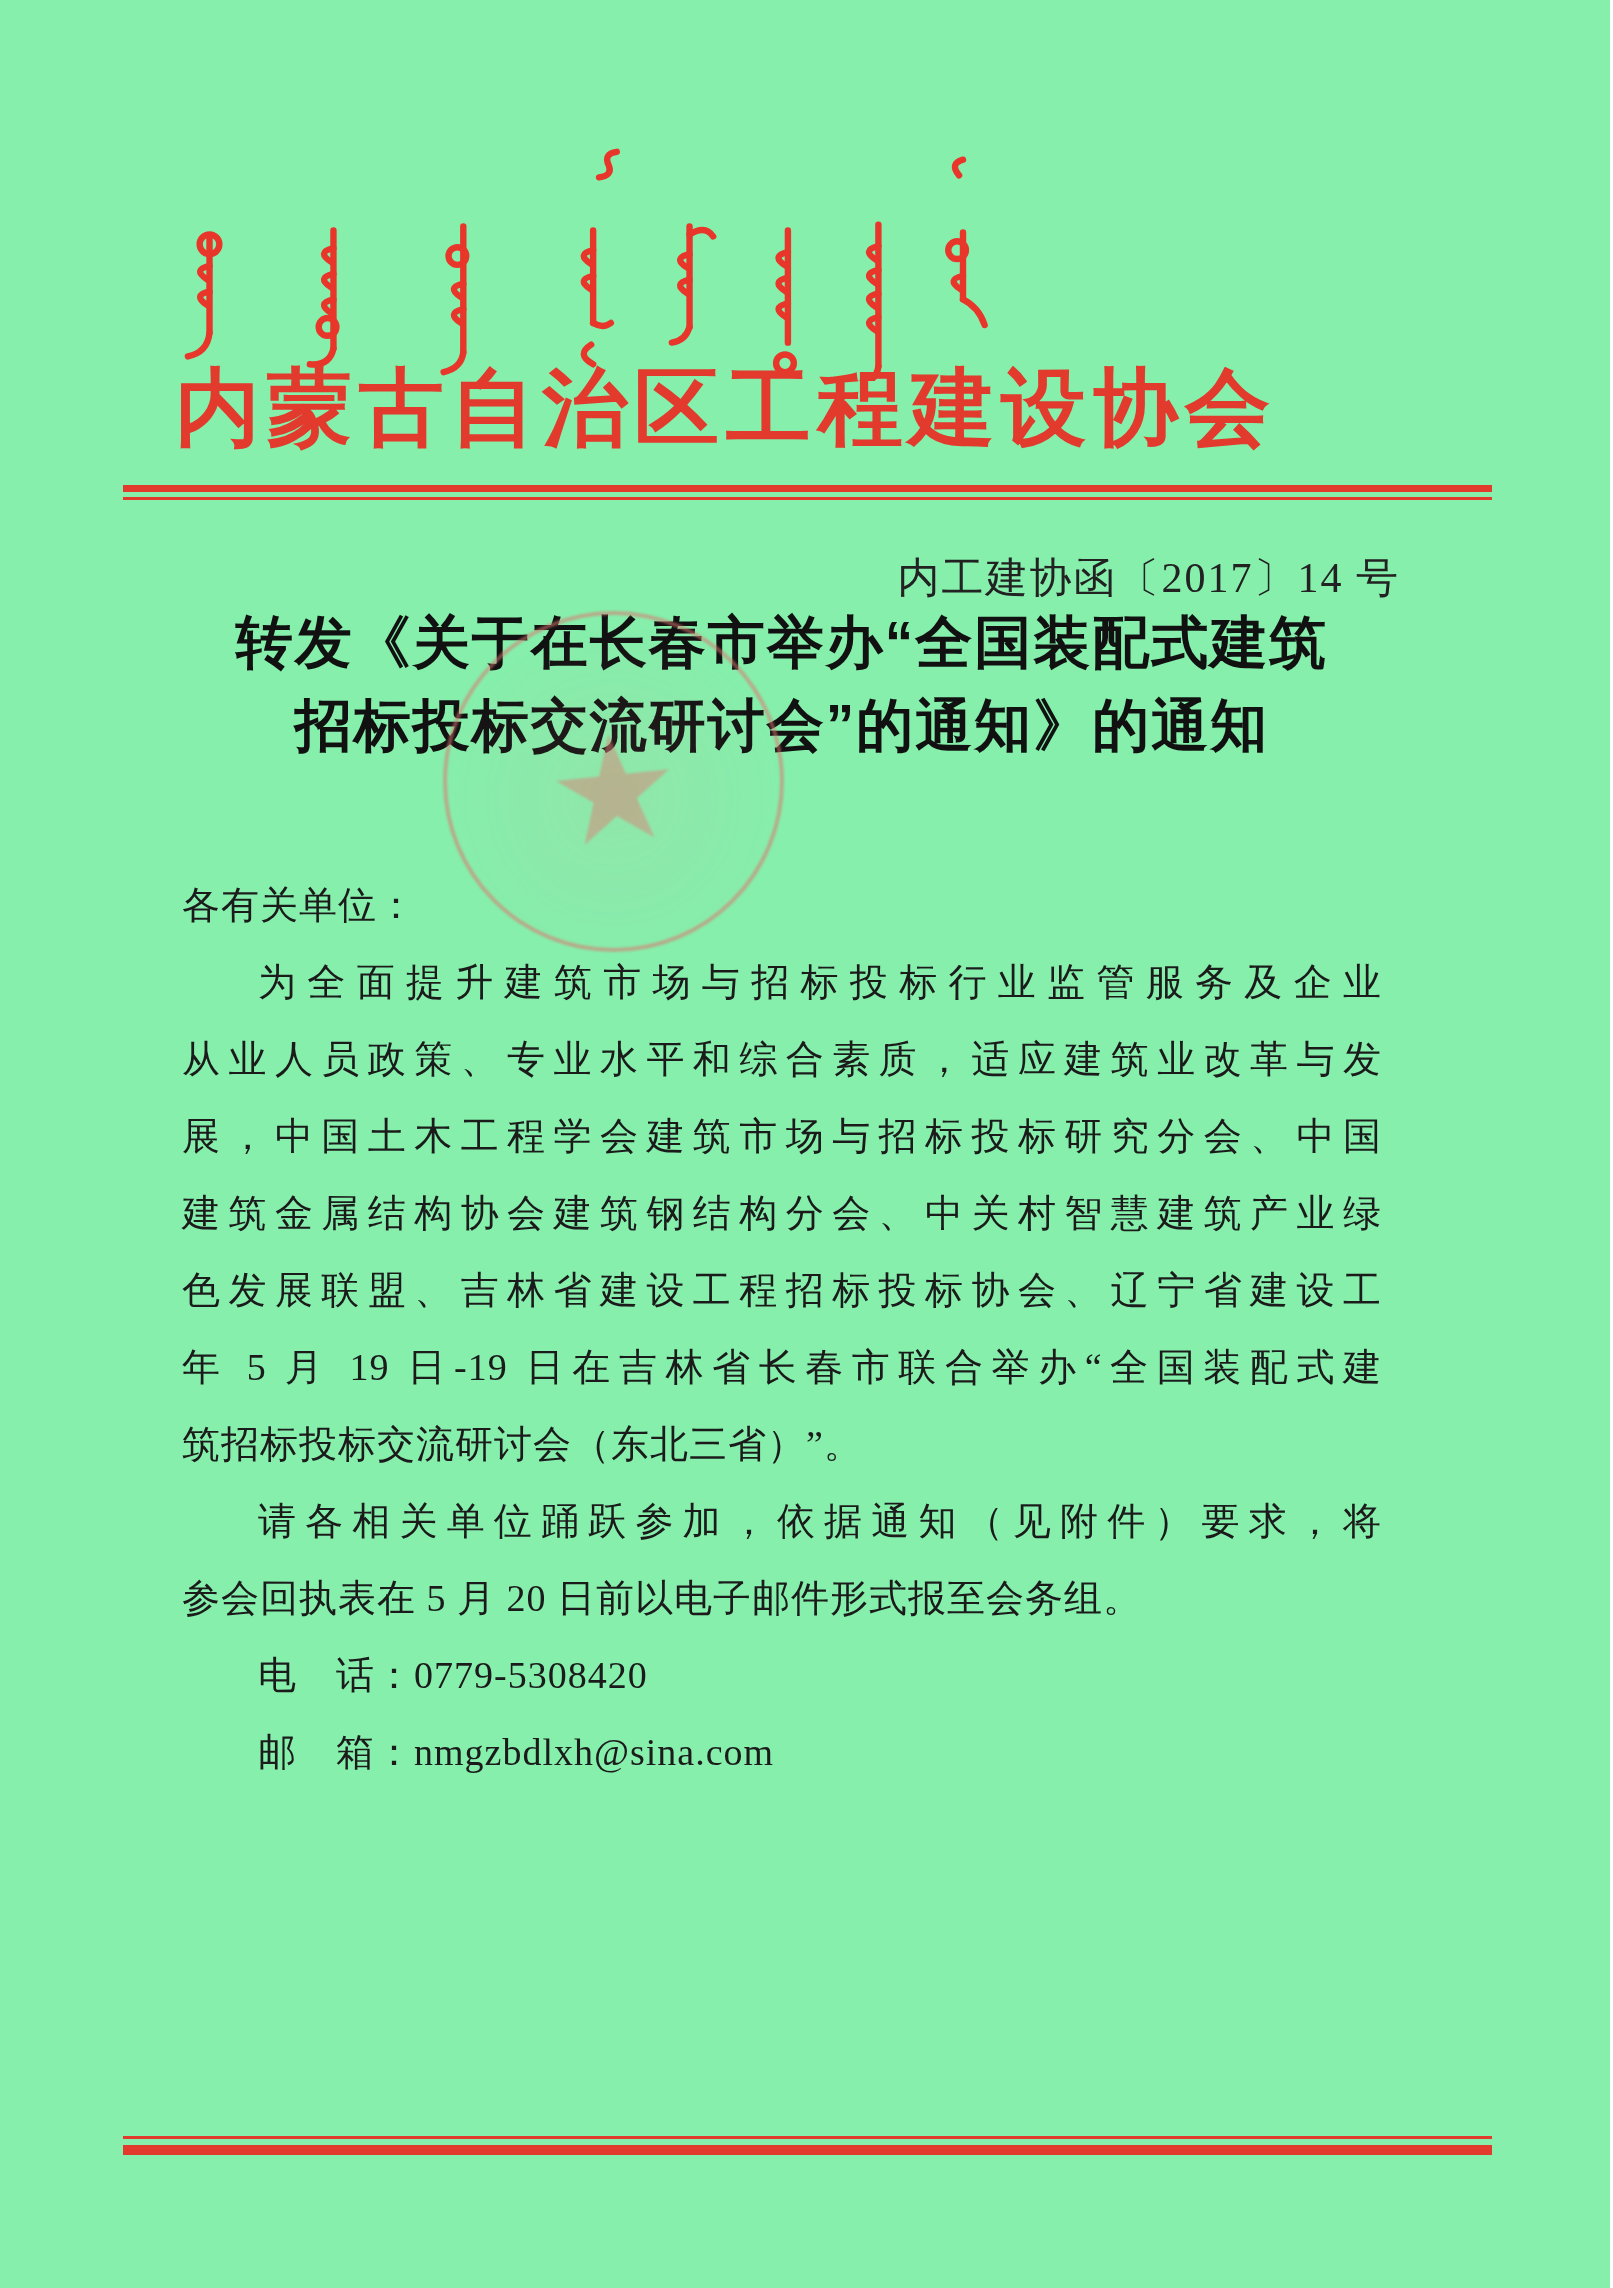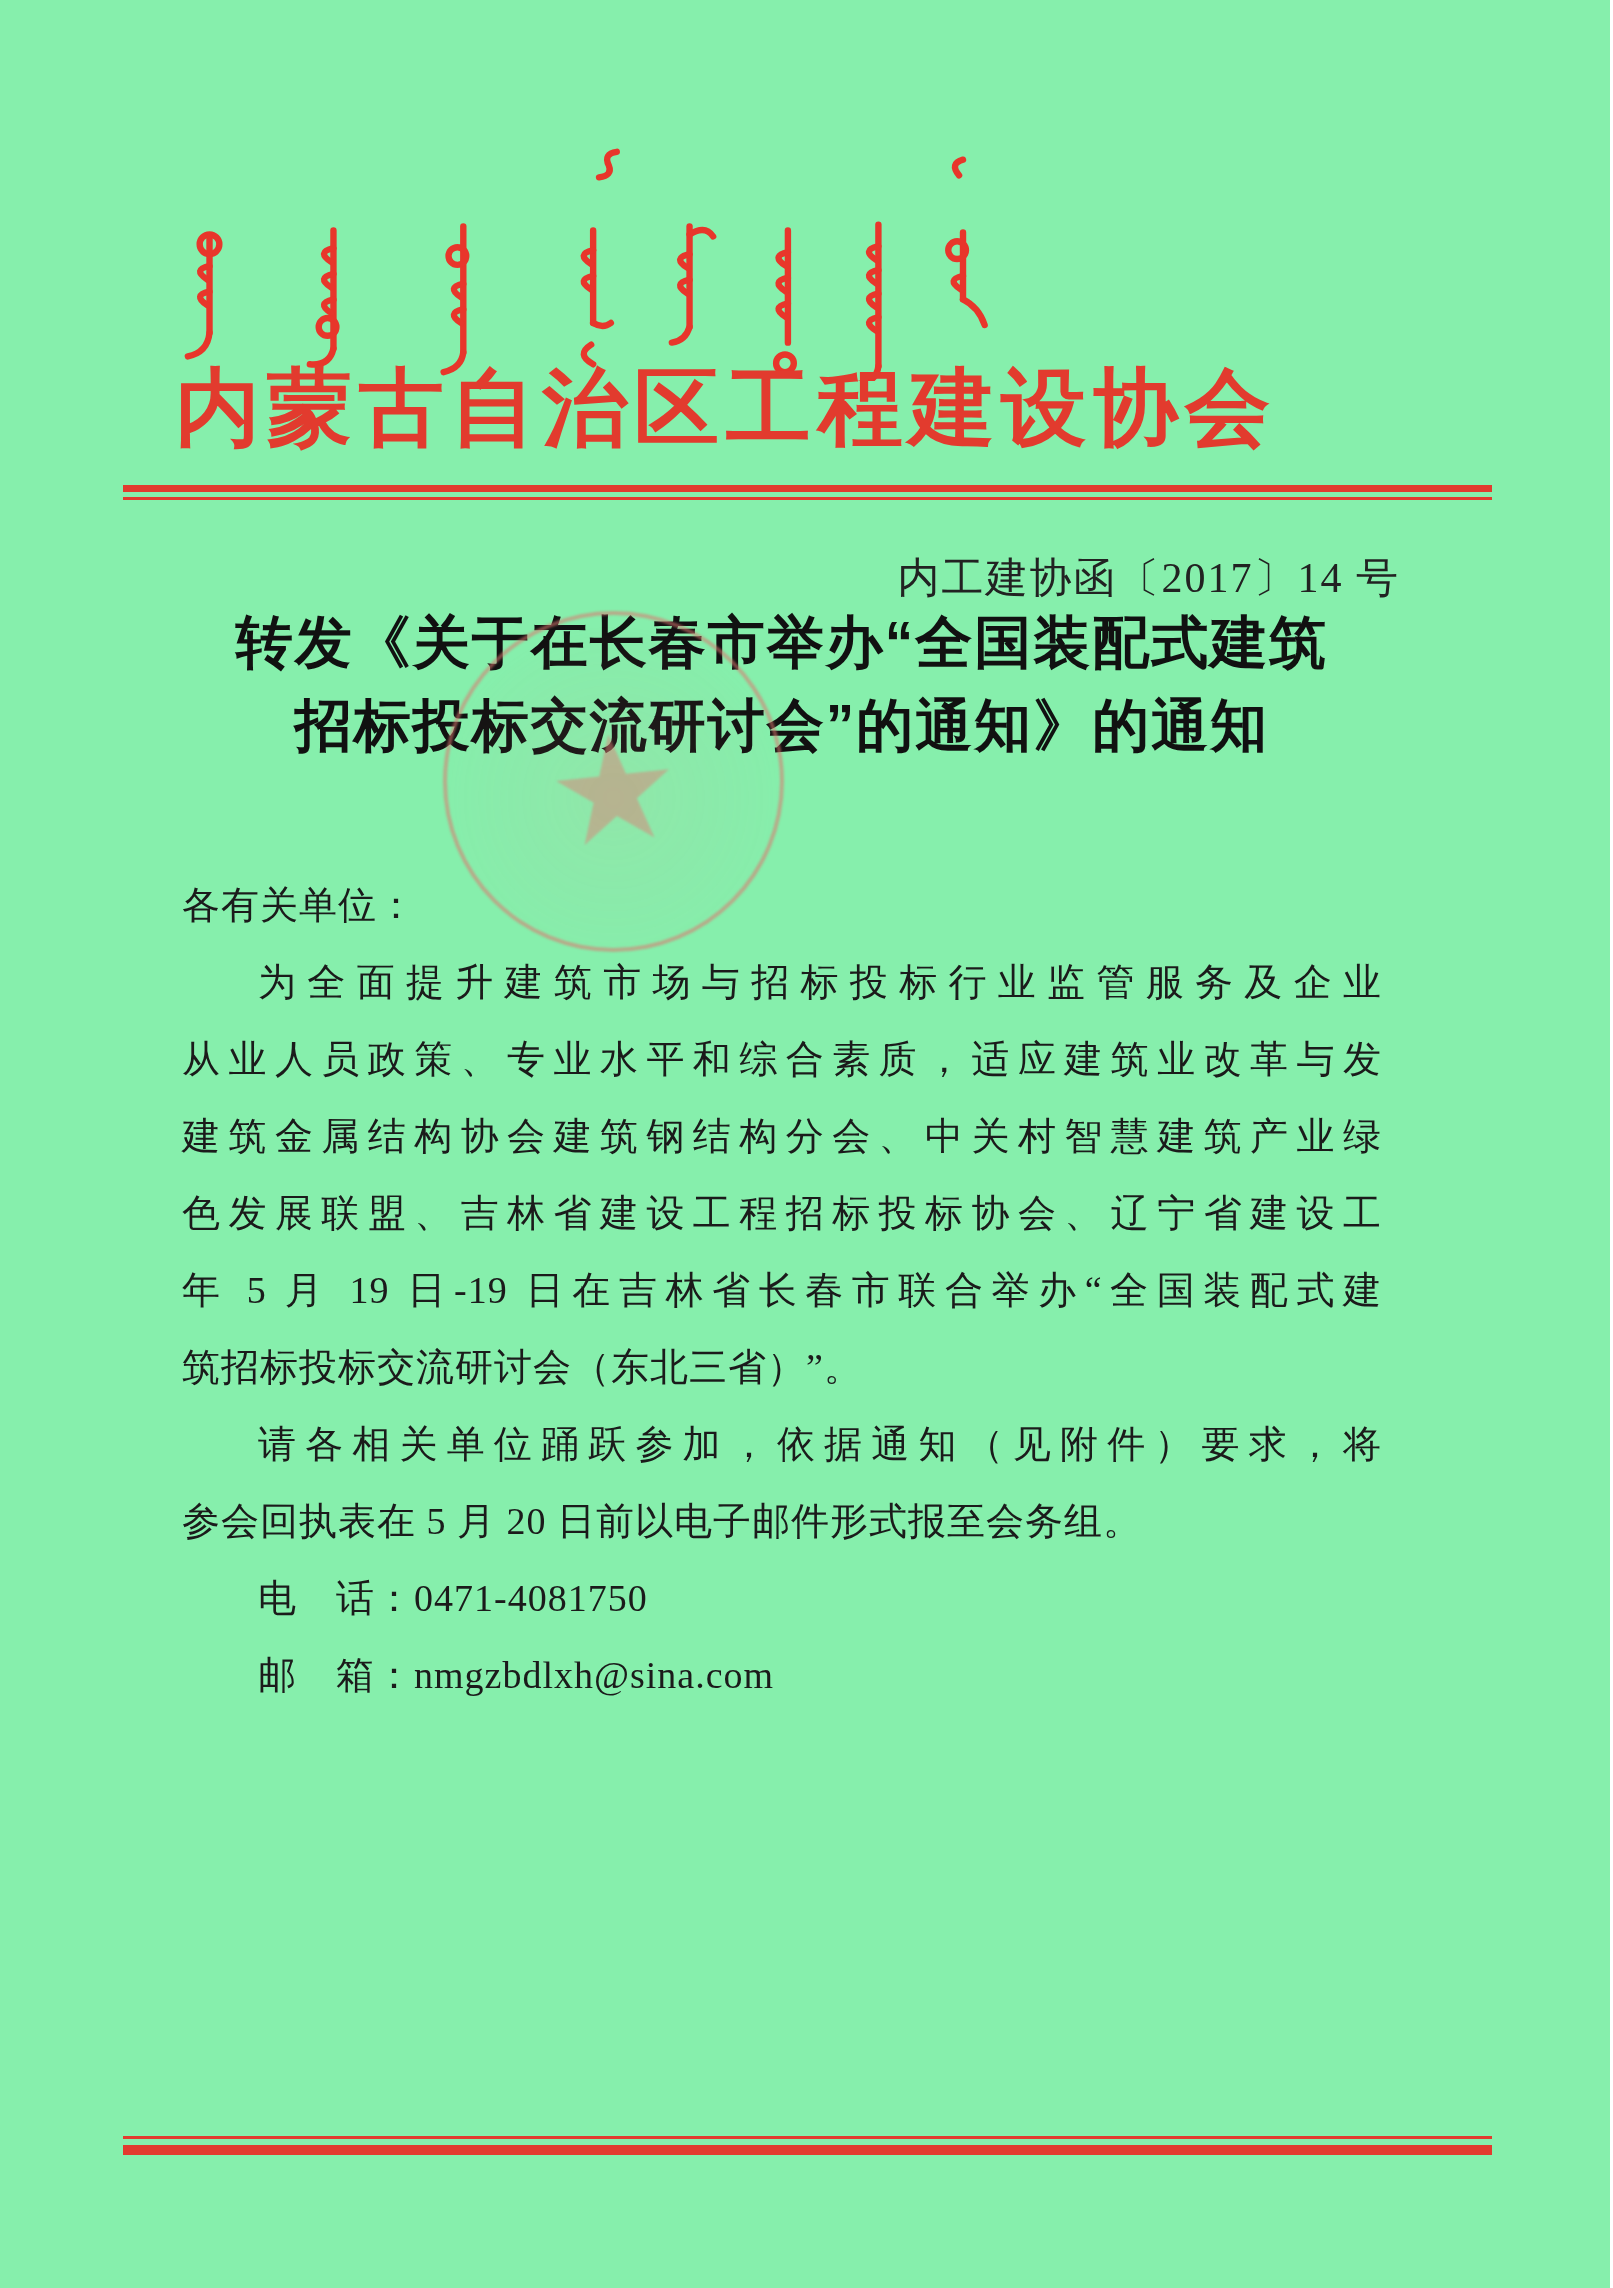--- a/index.html
+++ b/index.html
@@ -145,27 +145,28 @@
   </div>
 
   <div class="seal">
     <span class="seal-star">★</span>
   </div>
 
   <div class="body-block">
     <div class="bl">各有关单位：</div>
     <div class="bl j in">为全面提升建筑市场与招标投标行业监管服务及企业</div>
     <div class="bl j">从业人员政策、专业水平和综合素质，适应建筑业改革与发</div>
+    <div class="bl j">展，中国土木工程学会建筑市场与招标投标研究分会、中国</div>
     <div class="bl j">建筑金属结构协会建筑钢结构分会、中关村智慧建筑产业绿</div>
     <div class="bl j">色发展联盟、吉林省建设工程招标投标协会、辽宁省建设工</div>
     <div class="bl j">年 5 月 19 日-19 日在吉林省长春市联合举办“全国装配式建</div>
     <div class="bl">筑招标投标交流研讨会（东北三省）”。</div>
     <div class="bl j in">请各相关单位踊跃参加，依据通知（见附件）要求，将</div>
     <div class="bl">参会回执表在 5 月 20 日前以电子邮件形式报至会务组。</div>
-    <div class="bl in">电　话：0471-4081750</div>
+    <div class="bl in">电　话：0779-5308420</div>
     <div class="bl in">邮　箱：nmgzbdlxh@sina.com</div>
   </div>
 
   <div class="rule rule-bottom-thin"></div>
   <div class="rule rule-bottom-thick"></div>
 
 </div>
 
 
 </body></html>

